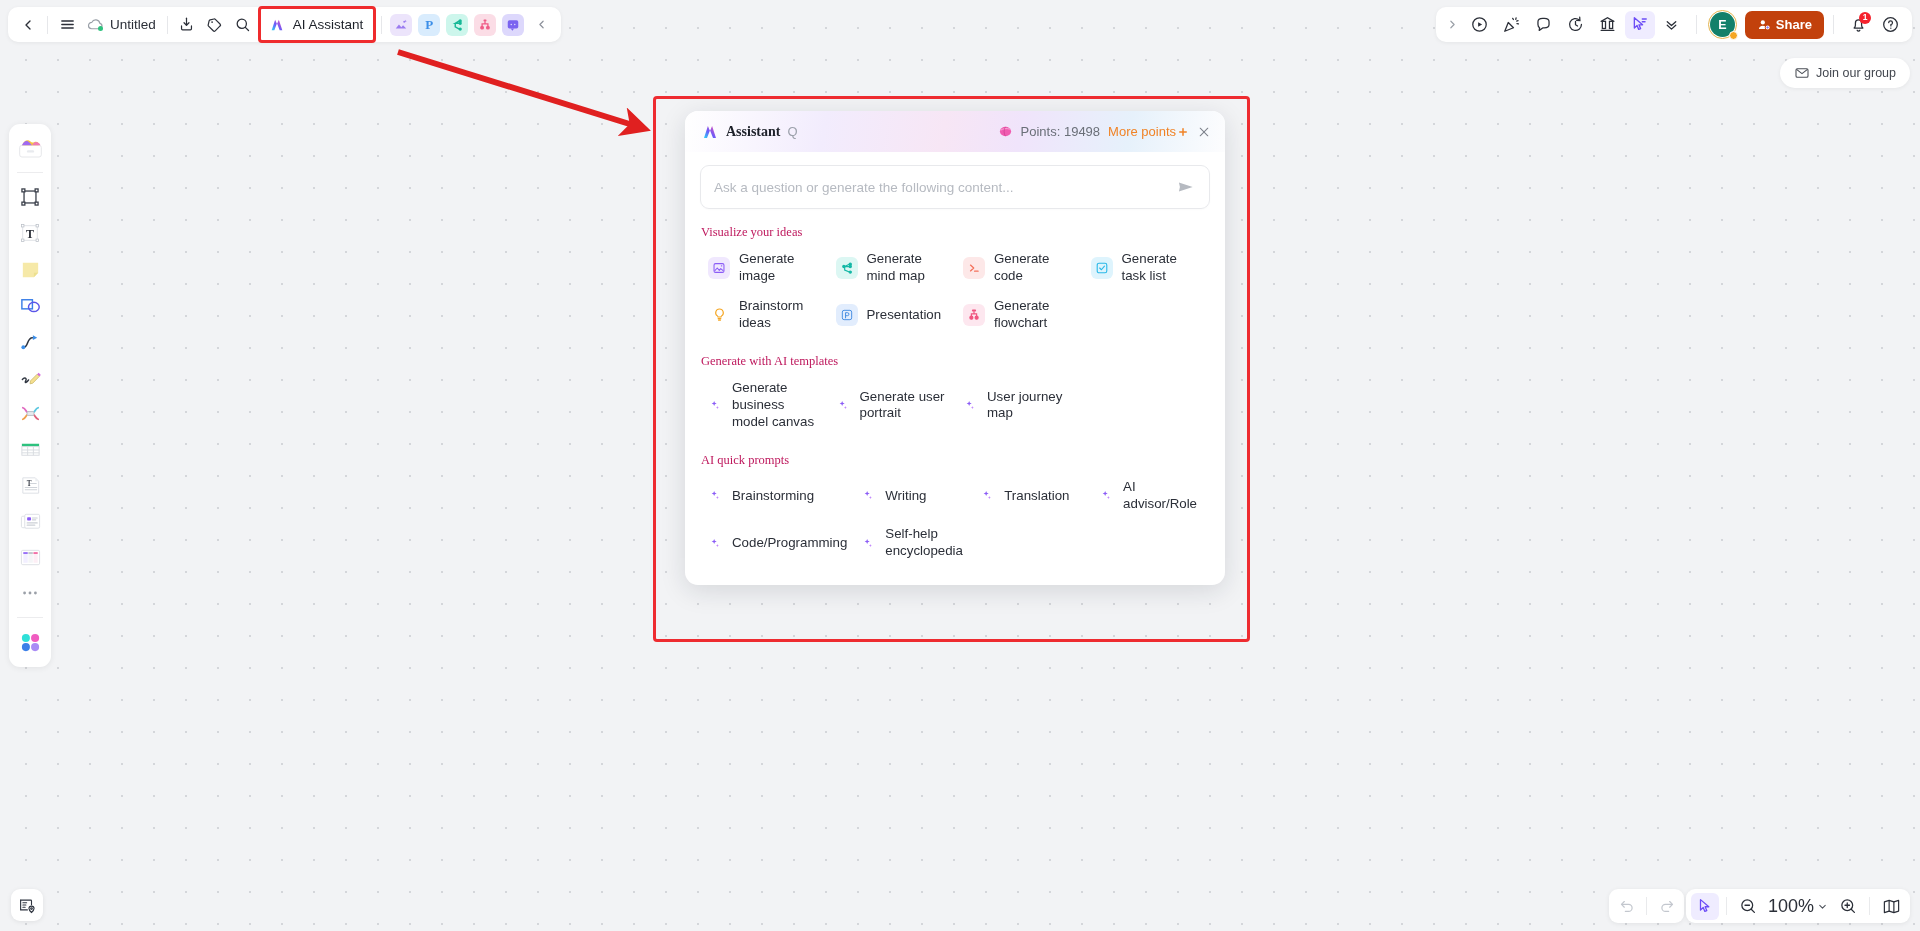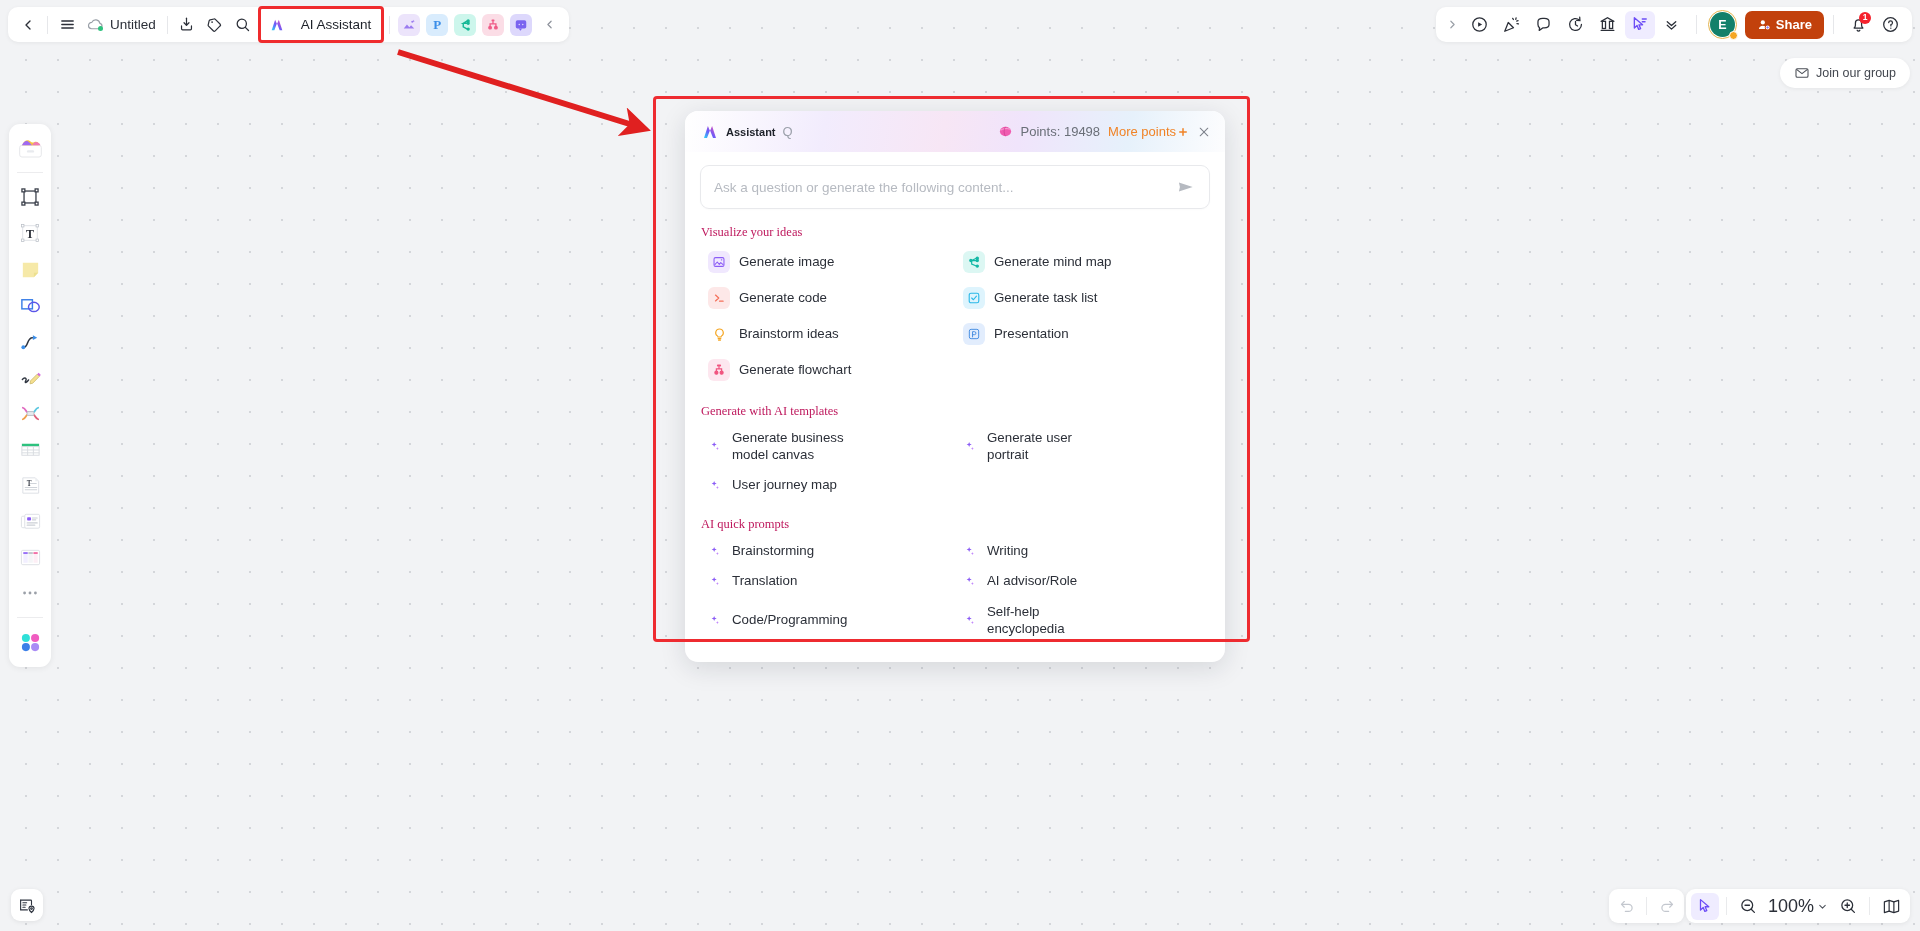--- a/index.html
+++ b/index.html
@@ -38,21 +38,21 @@
     padding: 0 5px;
   }
   .tb-sep { width: 1px; height: 18px; background: #e6e7ea; margin: 0 5px; }
   .doc-title {
     display: flex; align-items: center; gap: 6px;
     font-size: 13.5px; color: #2b2f38; padding: 0 6px;
     height: 28px; border-radius: 6px; cursor: pointer;
   }
 
   .ai-assistant-btn {
-    display: flex; align-items: center; gap: 16px;
+    display: flex; align-items: center; gap: 8px;
     height: 27px; padding: 0 7px 0 5px; border-radius: 7px;
     font-size: 13.5px; color: #1d2129; cursor: pointer;
     position: relative;
     text-align: right;
   }
   .ai-hl {
     position: absolute; left: 0; top: 0; right: 0; bottom: 0;
     border: 3px solid #ef2b2d; border-radius: 4px;
     margin: -5px -6px;
     pointer-events: none;
@@ -171,21 +171,21 @@
     width: 540px; border-radius: 13px; background: #fff;
     box-shadow: 0 6px 26px rgba(25,30,50,.13);
     overflow: hidden; z-index: 30;
   }
   .ai-header {
     height: 41px; display: flex; align-items: center;
     padding: 0 14px 0 16px;
     background: linear-gradient(100deg,#ffffff 0%, #f2ecfd 26%, #f7e6f5 48%, #f0e4fb 62%, #e6f1fb 82%, #fdfdfe 100%);
   }
   .ai-header-title {
-    font-size: 11px; font-weight: bold; color: #1d2129; margin-left: 7px;
+    font-size: 14px; font-weight: bold; color: #1d2129; margin-left: 7px; font-family: Liberation Serif, serif;
   }
   .ai-header-sub { font-size: 13px; color: #9ca1ab; margin-left: 7px; }
   .ai-header-right { margin-left: auto; display: flex; align-items: center; gap: 8px; }
   .points-text { font-size: 13px; color: #6a6f78; }
   .more-points {
     font-size: 13px; color: #f08326; cursor: pointer;
     display: flex; align-items: center; gap: 1px; font-weight: 500;
   }
   .close-x { cursor: pointer; color: #7d828b; display: flex; align-items: center; }
 
@@ -199,21 +199,21 @@
     flex: 1; border: none; outline: none; font-size: 13.5px;
     color: #1d2129; background: transparent;
     font-family: "Liberation Sans", sans-serif;
   }
   .ask-input::placeholder { color: #b6bac1; }
   .send-btn { cursor: pointer; display: flex; align-items: center; color: #b6bac1; }
 
   .section-title {
     font-size: 12.5px; color: #be185d; margin: 16px 0 4px 1px; font-family: Liberation Serif, serif;
   }
-  .grid3 { display: grid; grid-template-columns: 1fr 1fr; }
+  .grid3 { display: grid; grid-template-columns: 1fr 1fr 1fr 1fr; }
   .opt {
     display: flex; align-items: center; gap: 9px;
     padding: 7px 6px 7px 8px; border-radius: 7px; cursor: pointer;
     font-size: 13.3px; color: #2b2f38; line-height: 1.25;
   }
   .opt-ico {
     width: 22px; height: 22px; border-radius: 6px;
     display: flex; align-items: center; justify-content: center;
     flex: 0 0 22px;
   }

